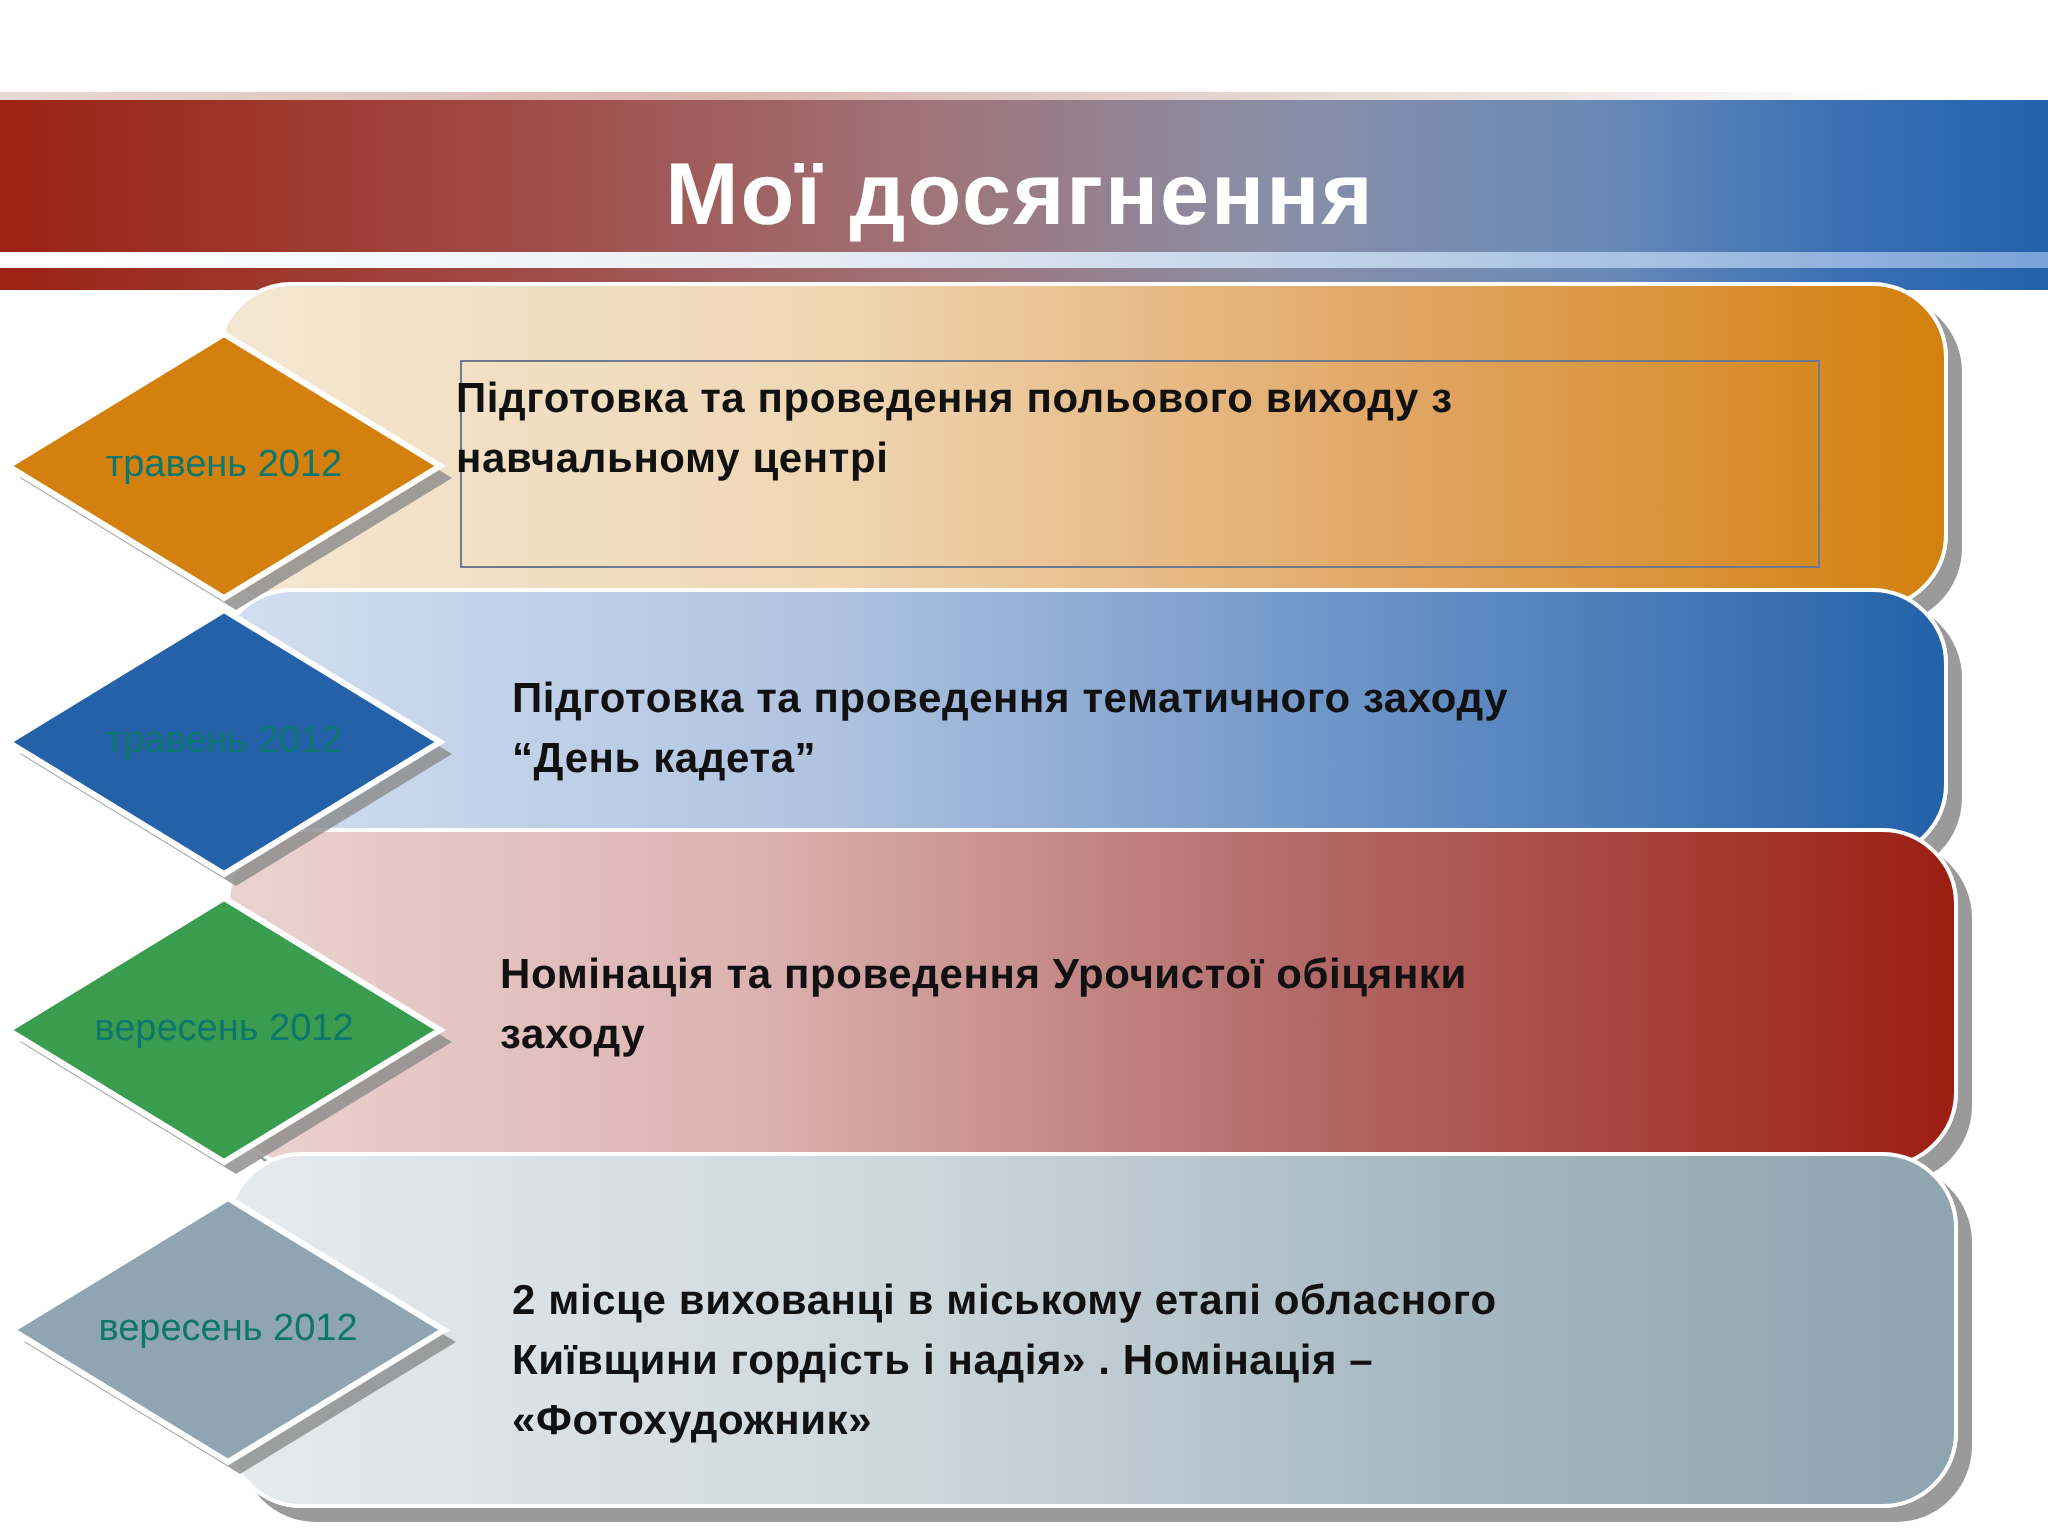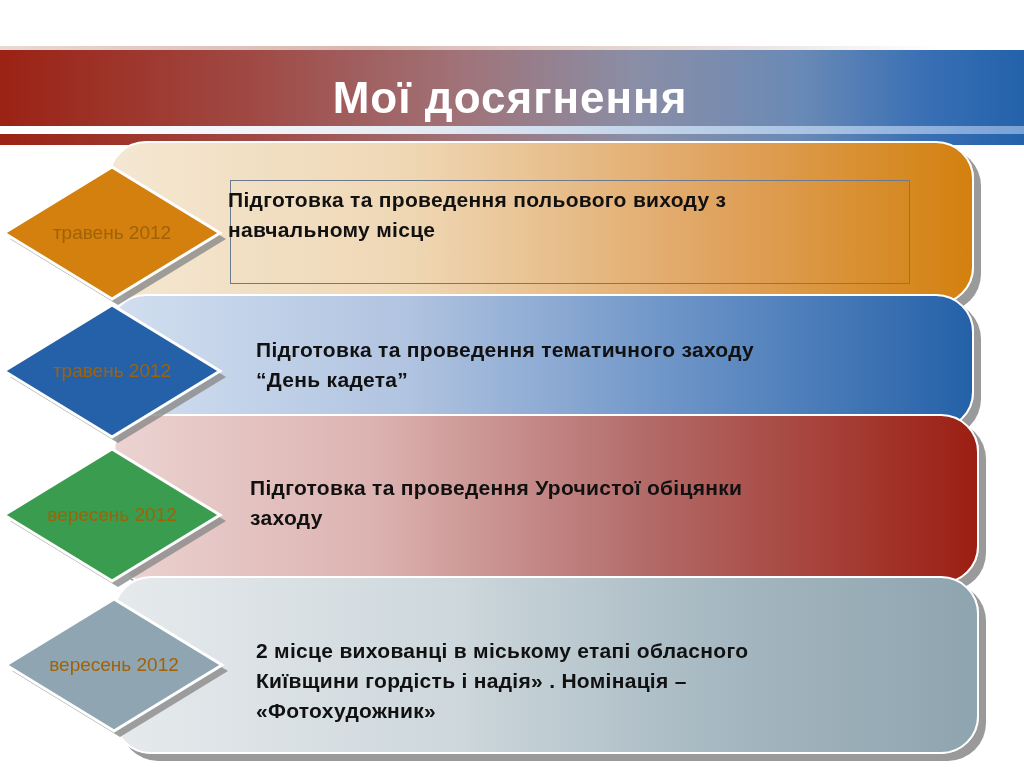--- a/index.html
+++ b/index.html
@@ -54,52 +54,52 @@
   .t3 { left: 250px; top: 473px; width: 640px; z-index: 7; }
   .t4 { left: 256px; top: 608px; width: 660px; z-index: 7; margin-top: 28px; }
 
   .diamond {
     position: absolute; width: 224px; height: 136px; z-index: 8;
   }
   .diamond svg { position: absolute; left: 0; top: 0; overflow: visible; }
   .diamond-label {
     position: absolute; left: 0; top: 0; width: 224px; height: 136px;
     display: flex; align-items: center; justify-content: center;
-    color: #a16207; font-size: 19px;
+    color: #0f766e; font-size: 19px;
   }
   .d1 { left: 0px; top: 165px; }
   .d2 { left: 0px; top: 303px; }
   .d3 { left: 0px; top: 447px; }
   .d4 { left: 2px; top: 597px; }
 </style>
 </head>
 <body>
 
 <div class="banner-top-strip"></div>
 <div class="banner">
   <span class="page-title">Мої досягнення</span>
 </div>
 <div class="banner-bottom-strip"></div>
 
 <div class="panel panel-1"></div>
 <div class="text-box"></div>
 <div class="panel-text t1">
   <div>Підготовка та проведення польового виходу з</div>
-  <div>навчальному місце</div>
+  <div>навчальному центрі</div>
 </div>
 
 <div class="panel panel-2"></div>
 <div class="panel-text t2">
   <div>Підготовка та проведення тематичного заходу</div>
   <div>“День кадета”</div>
 </div>
 
 <div class="panel panel-3"></div>
 <div class="panel-text t3">
-  <div>Підготовка та проведення Урочистої обіцянки</div>
+  <div>Номінація та проведення Урочистої обіцянки</div>
   <div>заходу</div>
 </div>
 
 <div class="panel panel-4"></div>
 <div class="panel-text t4">
   <div>2 місце вихованці в міському етапі обласного</div>
   <div>Київщини гордість і надія» . Номінація –</div>
   <div>«Фотохудожник»</div>
 </div>
 

